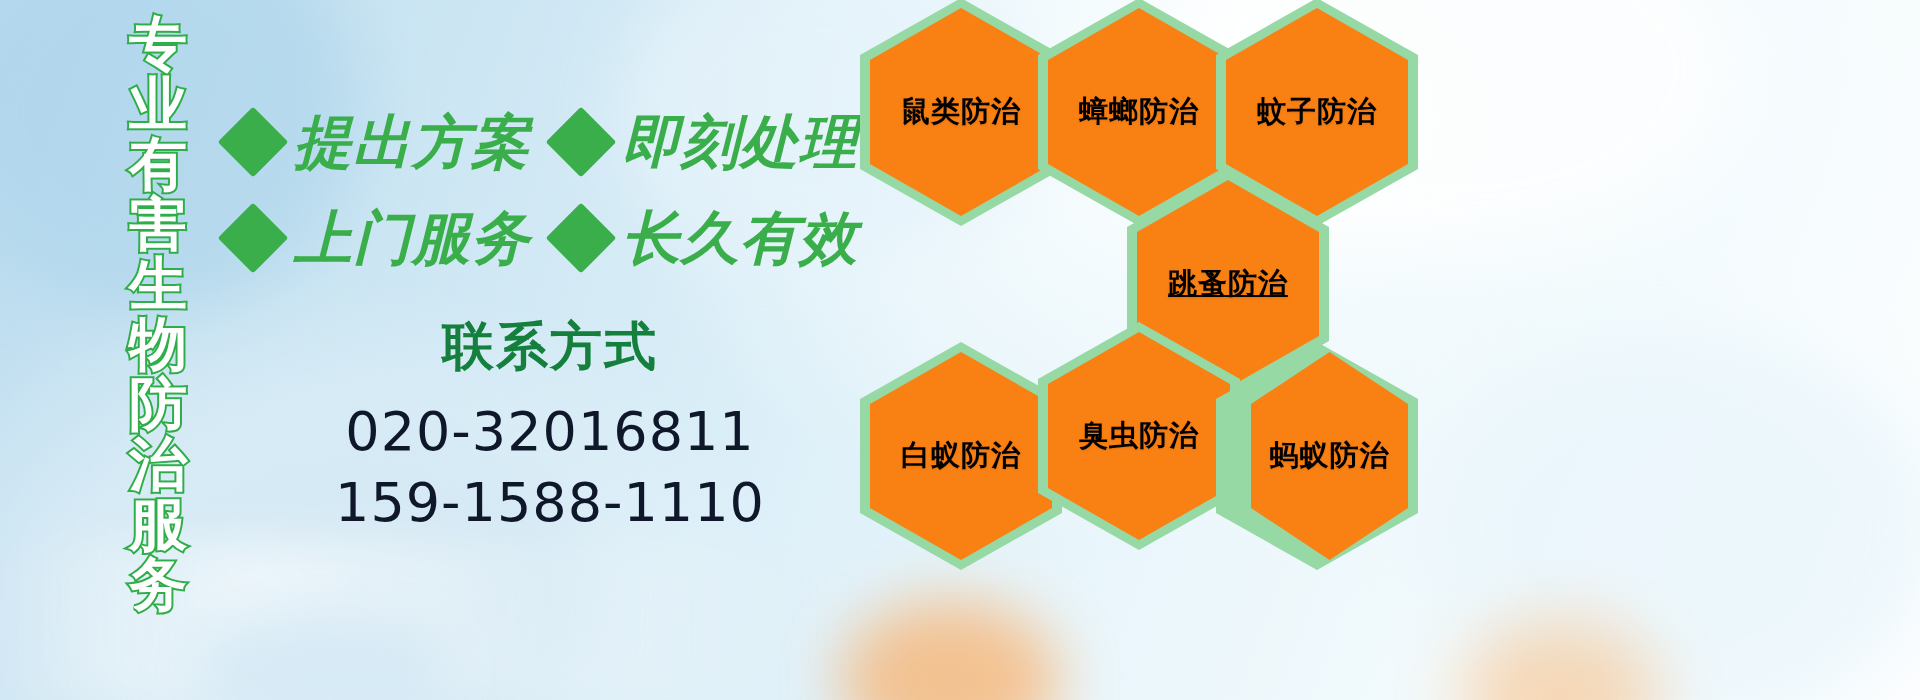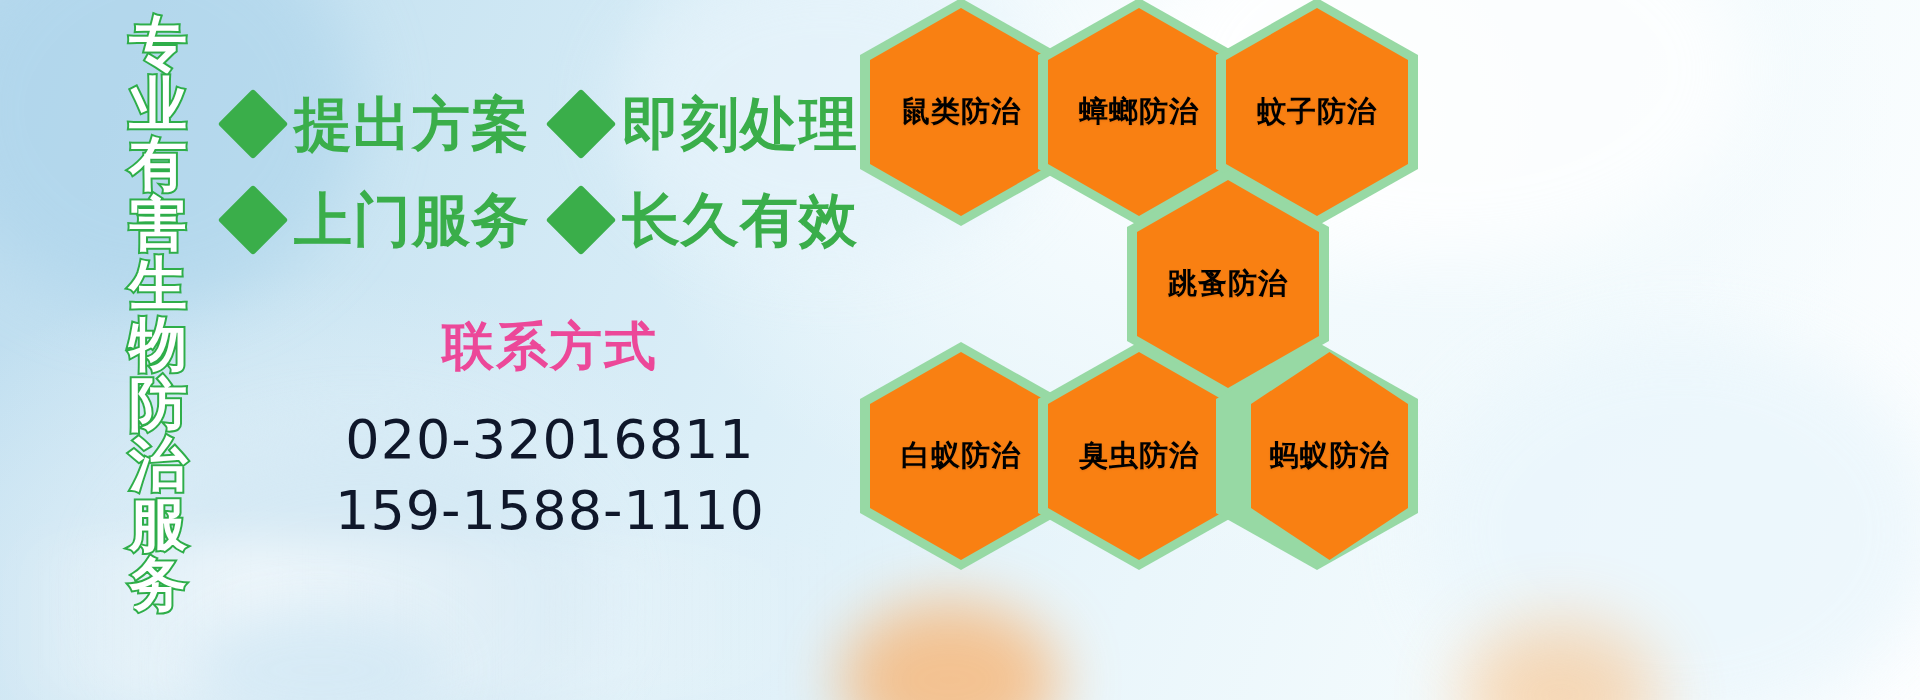--- a/index.html
+++ b/index.html
@@ -39,39 +39,39 @@
     display:flex; flex-direction:column; align-items:center;
     font-size:58px; line-height:60px; font-weight:bold;
     color:#ffffff; letter-spacing:0;
     -webkit-text-stroke:4px #2fae4a;
     paint-order:stroke fill;
     text-shadow:0 0 1px #2fae4a;
   }
   .vertical-title .vchar { display:block; }
 
   
-  .features { position:absolute; left:228px; top:76px; width:640px; }
+  .features { position:absolute; left:228px; top:94px; width:640px;font-style:italic; }
   .feature-row { display:flex; align-items:center; height:96px; }
   .diamond {
     width:50px; height:50px; background:#3aae4a;
     transform:rotate(45deg); flex:0 0 auto;
     border-radius:3px;
   }
   .feature-text {
     font-size:58px; font-weight:bold; color:#3aae4a;
     line-height:1; margin-left:16px; white-space:nowrap;
     letter-spacing:1px;
   }
   .feature-gap { width:26px; flex:0 0 auto; }
 
   
   .contact { position:absolute; left:230px; top:312px; width:640px; text-align:center; }
   .contact-title {
-    font-size:52px; font-weight:bold; color:#ec4899;
-    letter-spacing:2px; margin-bottom:22px;font-family:Liberation Serif, serif;
+    font-size:52px; font-weight:bold; color:#15803d;
+    letter-spacing:2px; margin-bottom:14px;font-family:Liberation Serif, serif;
   }
   .contact-phone {
     font-size:54px; color:#0f172a; font-weight:500;
     letter-spacing:1px; line-height:1.32;
   }
 
   
   .honeycomb { position:absolute; left:846px; top:-8px; width:620px; height:716px; }
   .hex {
     position:absolute; width:202px; height:228px;
@@ -88,23 +88,23 @@
   }
   .hex-label {
     font-size:29px; font-weight:bold; color:#000000;
     letter-spacing:1px; white-space:nowrap;
     text-shadow:0 1px 2px rgba(170,70,0,.25);
   }
   .hex-0 { left:14px;  top:6px;   }
   .hex-1 { left:192px; top:6px;   }
   .hex-2 { left:370px; top:6px;   }
   .hex-3 { left:103px; top:178px; }
-  .hex-4 { left:281px; top:178px; }
+  .hex-4 { left:281px; top:178px;text-decoration:underline; }
   .hex-5 { left:14px;  top:350px; }
-  .hex-6 { left:192px; top:350px; }
+  .hex-6 { left:192px; top:330px; }
   .hex-7 { left:370px; top:350px;padding-left:35px; }
 </style>
 </head>
 <body>
 
 <div class="bg-layer">
   <div class="blob blob-a"></div>
   <div class="blob blob-b"></div>
   <div class="blob blob-c"></div>
   <div class="blob blob-d"></div>

